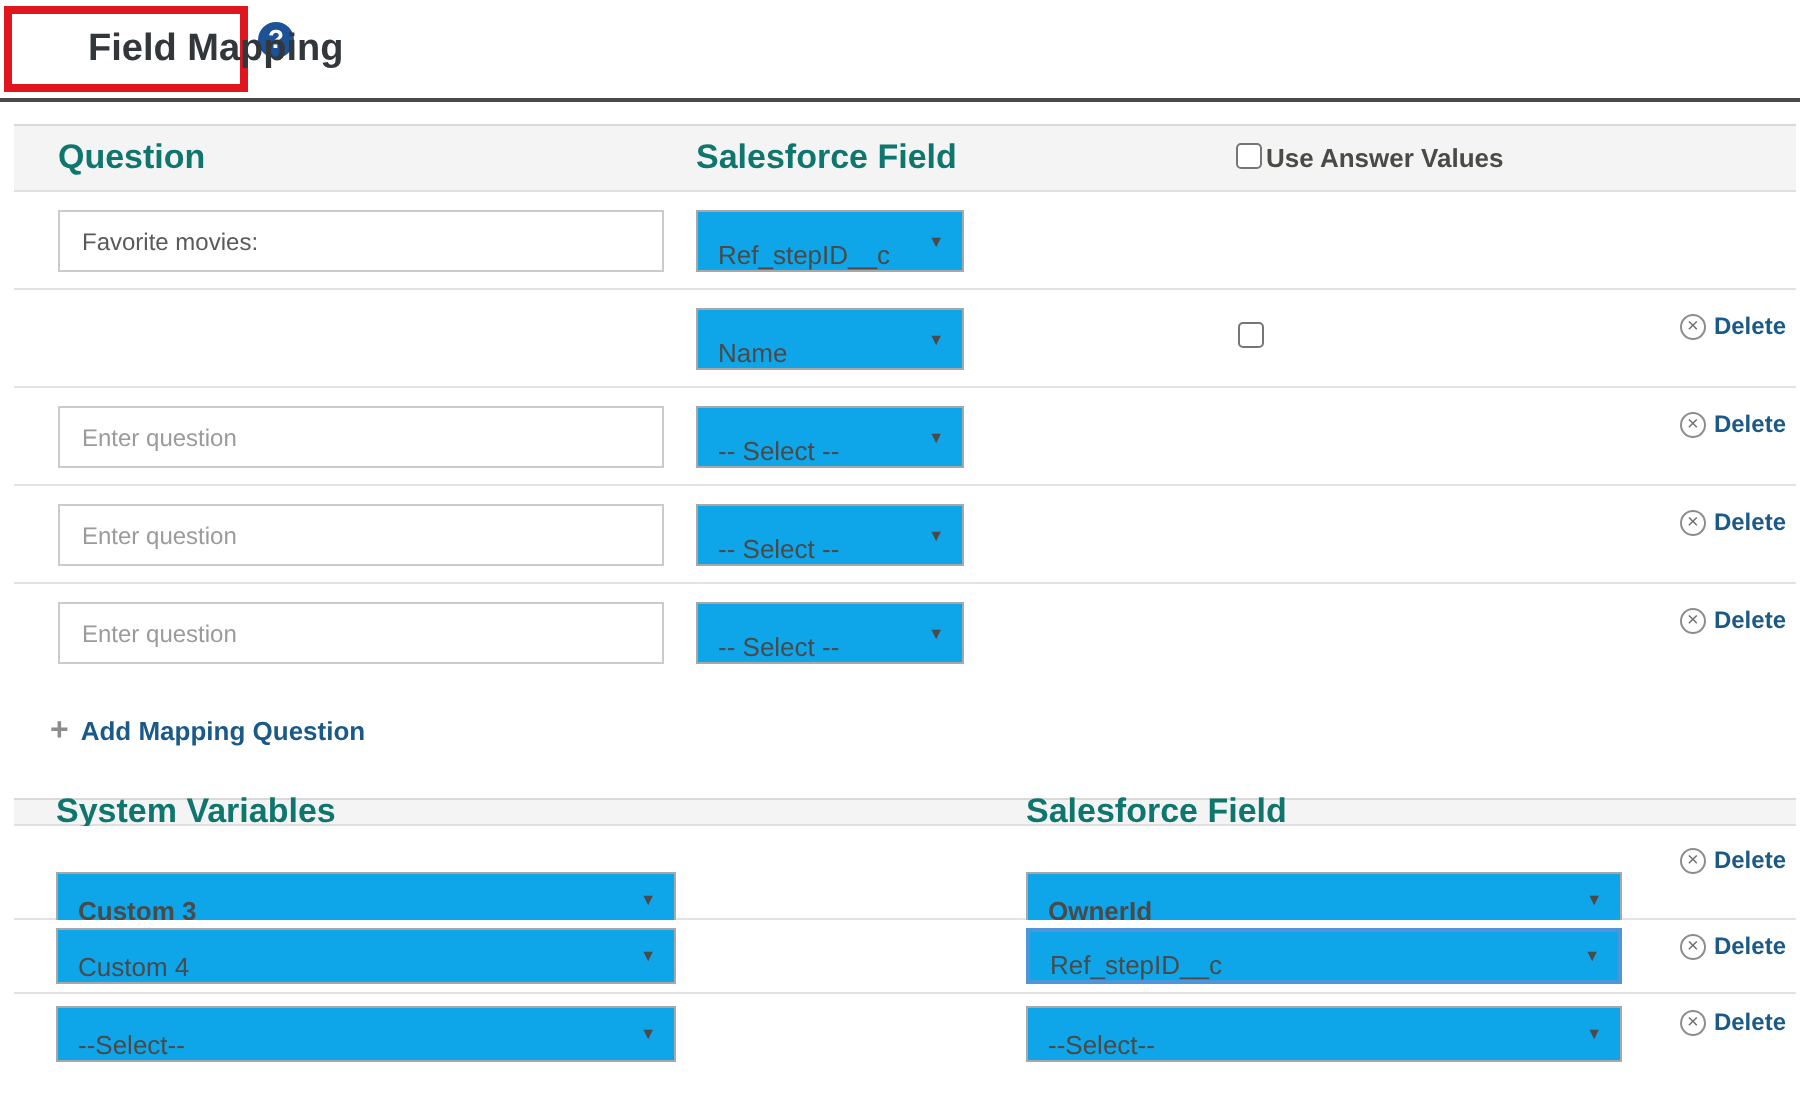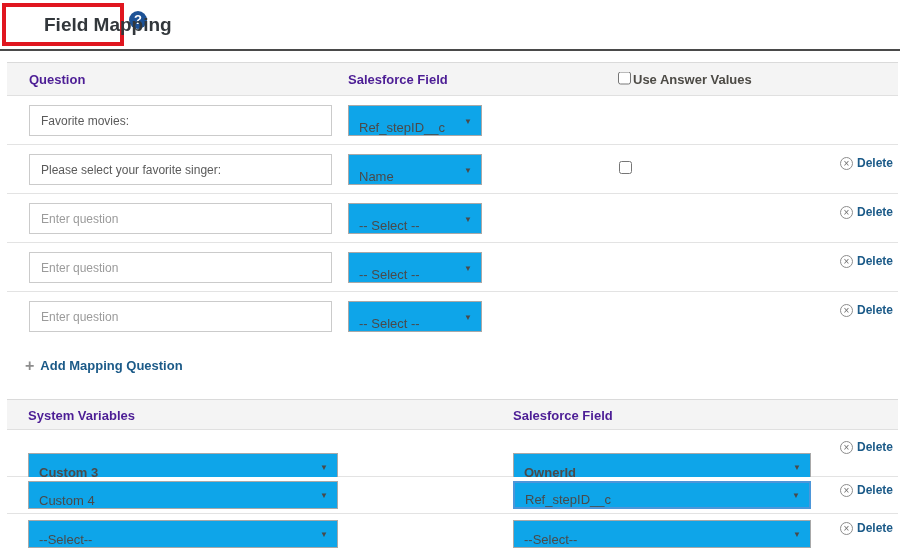--- a/index.html
+++ b/index.html
@@ -12,30 +12,30 @@
               border:4px solid #e0161f; display:flex; align-items:center; z-index:2; background:#fff;padding-left:32px; }
   .page-title { font-size:19px; font-weight:bold; color:#32373b; padding-left:6px; white-space:nowrap; letter-spacing:0; }
   .help-icon { position:absolute; left:129px; top:11px; width:18px; height:18px; border-radius:50%;
                background:#1d5296; color:#fff; font-size:13px; font-weight:bold; text-align:center;
                line-height:18px; cursor:pointer; }
   .title-rule { position:absolute; left:0; top:49px; width:900px; height:2px; background:#4a4a4a; }
 
   
   .tbl { position:absolute; left:7px; width:891px; }
   .thead { position:relative; background:#f4f4f4; border-top:1px solid #dadada; border-bottom:1px solid #e0e0e0; }
-  .thead .hlabel { position:absolute; top:50%; transform:translateY(-50%); font-size:13px; font-weight:bold; color:#4c1d95; white-space:nowrap; }
+  .thead .hlabel { position:absolute; top:50%; transform:translateY(-50%); font-size:17px; font-weight:bold; color:#0f766e; white-space:nowrap; }
   .trow { position:relative; border-bottom:1px solid #e3e3e3; background:#fff; }
   .trow.no-border { border-bottom:none; }
 
   #table1 { top:62px; }
   #table1 .thead { height:34px; }
   #table1 .trow { height:49px; }
 
   #table2 { top:399px; }
-  #table2 .thead { height:31px; }
+  #table2 .thead { height:14px; }
 
   
   .qinput { position:absolute; left:22px; top:9px; width:303px; height:31px;
             border:1px solid #cbcbcb; background:#fff; font-family:"Liberation Sans", sans-serif;
             font-size:12px; color:#5a5a5a; padding:0 11px; outline:none; }
   .qinput::placeholder { color:#9b9b9b; opacity:1; }
 
   .select { position:absolute; background:#0ea5e9; border:1px solid #a8a8a8; cursor:pointer;
             display:flex; align-items:flex-end; }
   .select .sel-text { font-size:13px; color:#4a4a4a; padding-left:10px; white-space:nowrap; overflow:hidden; }
@@ -91,21 +91,20 @@
 
     <div class="trow">
       <input class="qinput" type="text" value="Favorite movies:" style="">
       <div class="select sel-sm">
         <span class="sel-text">Ref_stepID__c</span>
         <span class="caret">▼</span>
       </div>
     </div>
 
     <div class="trow">
-      <input class="qinput" type="text" value="Please select your favorite singer:" style="">
       <div class="select sel-sm">
         <span class="sel-text">Name</span>
         <span class="caret">▼</span>
       </div>
       <input type="checkbox" class="row-check" style="">
       <a class="delete-btn">
         <span class="del-circle">×</span>
         <span>Delete</span>
       </a>
     </div>

